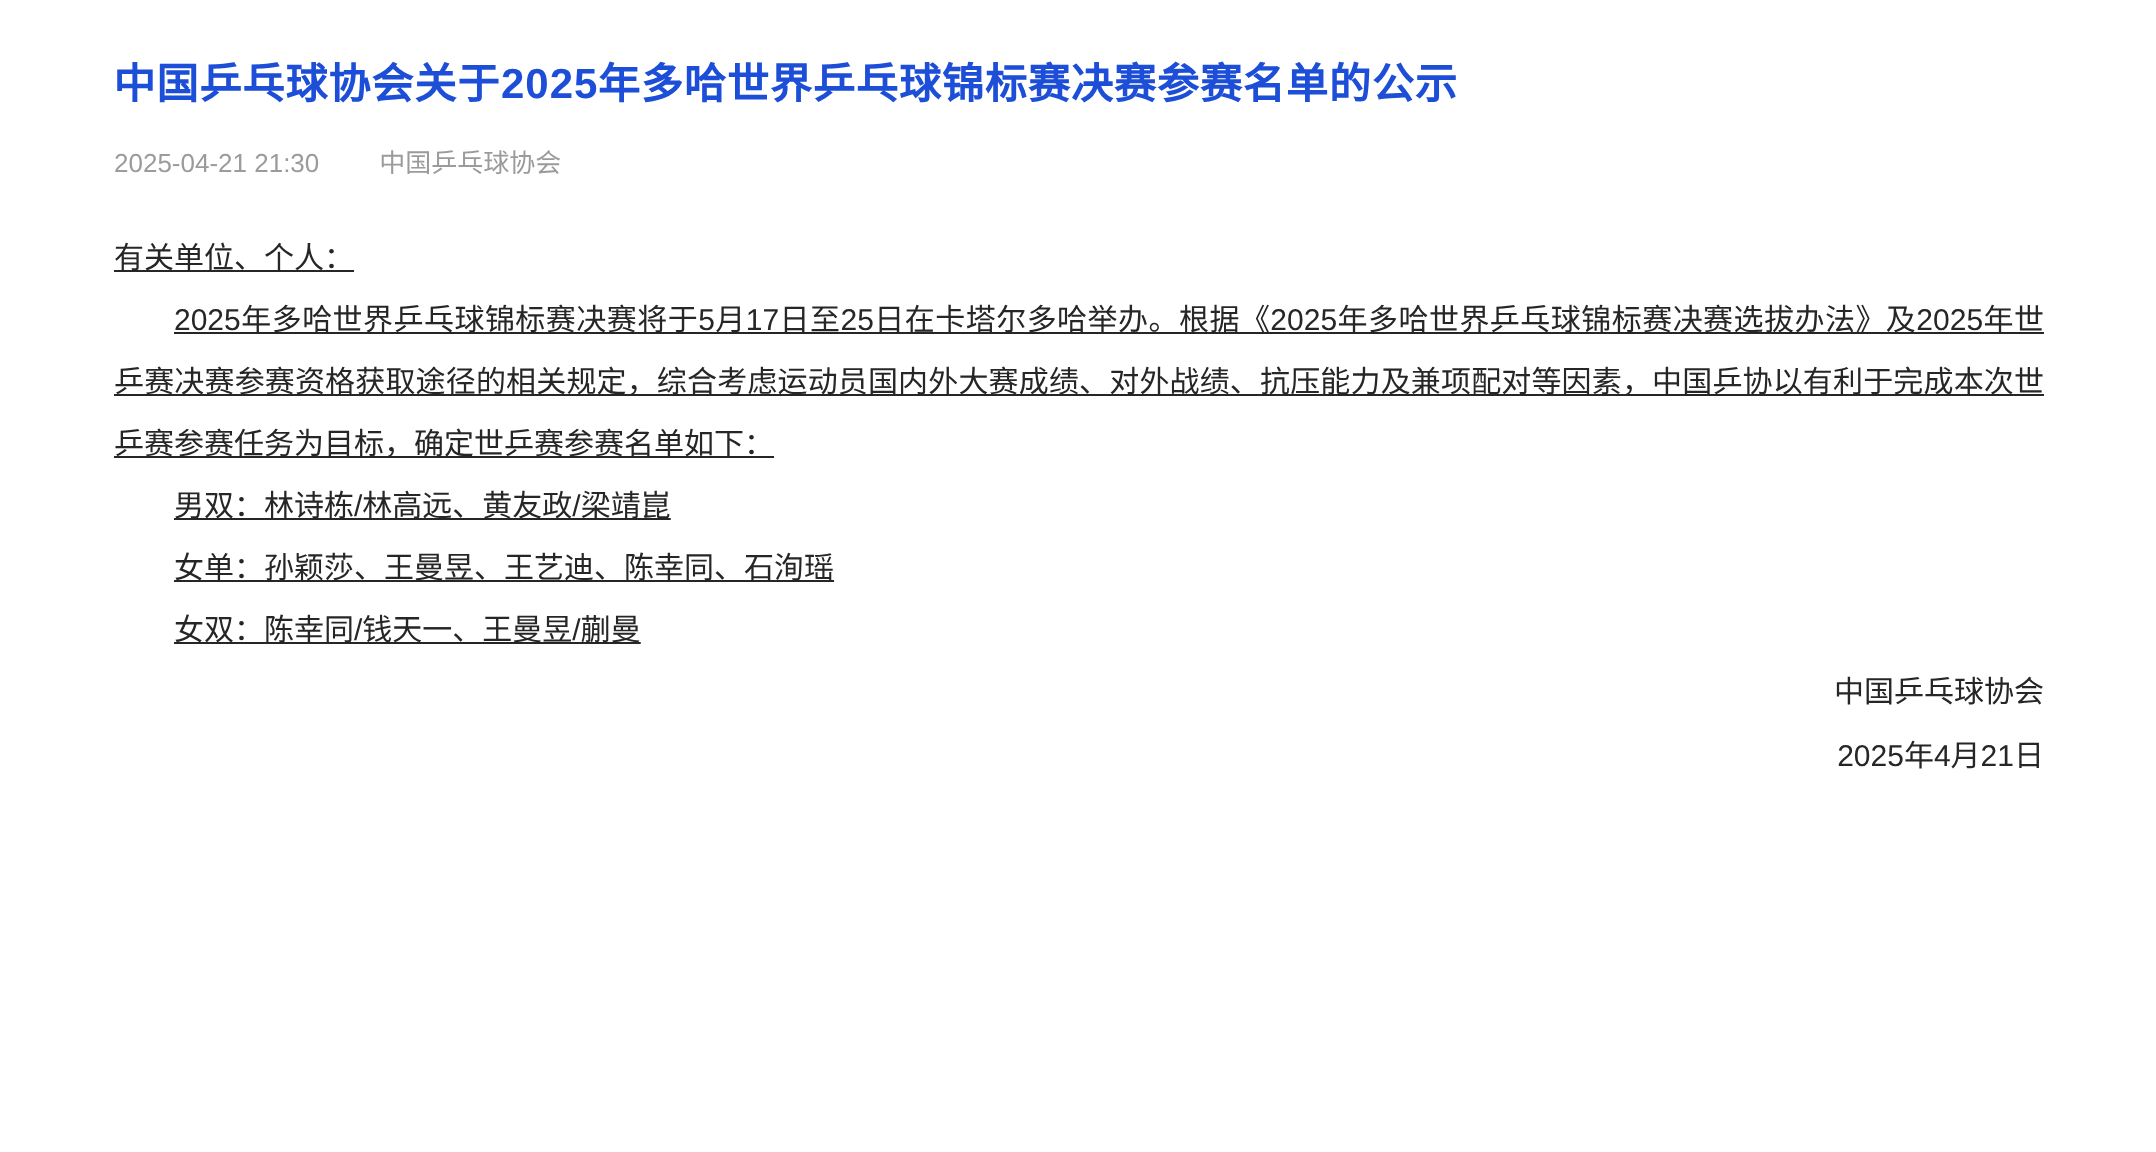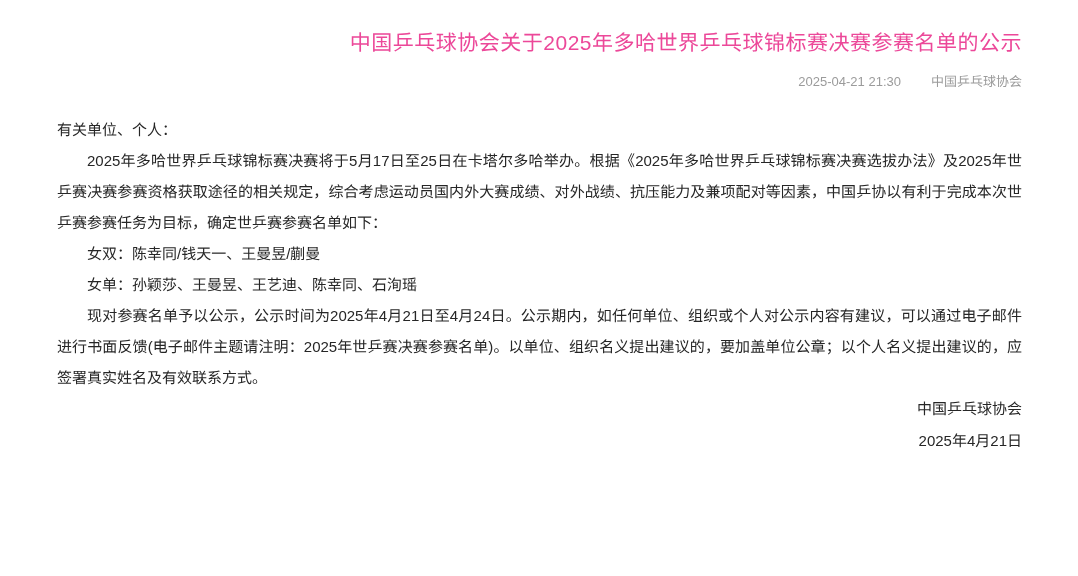--- a/index.html
+++ b/index.html
@@ -13,42 +13,42 @@
   }
   .article {
     width: 1078px;
     height: 576px;
     box-sizing: border-box;
     padding: 28px 56px 0 57px;
     background: #ffffff;
   }
   .title {
     font-size: 21px;
-    font-weight: normal;
-    color: #ec4899;
-    text-align: right;
+    font-weight: bold;
+    color: #1d4ed8;
+    text-align: left;
     margin: 0;
     line-height: 30px;
     letter-spacing: 0.5px;
   }
   .meta {
-    text-align: right;
+    text-align: left;
     color: #9b9b9b;
     font-size: 13px;
     margin-top: 15px;
     line-height: 18px;
   }
   .meta .src { margin-left: 30px; }
   .body {
     margin-top: 23px;
     font-size: 15px;
     line-height: 31px;
     color: #262626;
   }
-  .body p { margin: 0; }
+  .body p { margin: 0; text-decoration: underline; }
   .indent { text-indent: 2em; }
   .justify { text-align: justify; }
   .signature {
     text-align: right;
     font-size: 15px;
     line-height: 31px;
     color: #262626;
     margin-top: 0;
   }
   .signature p { margin: 0; }
@@ -65,27 +65,27 @@
     <span>2025-04-21 21:30</span><span class="src">中国乒乓球协会</span>
   </div>
 
   <div class="body">
 
     <p>有关单位、个人：</p>
 
     <p class="indent justify">2025年多哈世界乒乓球锦标赛决赛将于5月17日至25日在卡塔尔多哈举办。根据《2025年多哈世界乒乓球锦标赛决赛选拔办法》及2025年世乒赛决赛参赛资格获取途径的相关规定，综合考虑运动员国内外大赛成绩、对外战绩、抗压能力及兼项配对等因素，中国乒协以有利于完成本次世乒赛参赛任务为目标，确定世乒赛参赛名单如下：</p>
 
 
+    <p class="indent"><span>男双：</span><span>林诗栋/林高远、黄友政/梁靖崑</span></p>
+
+    <p class="indent"><span>女单：</span><span>孙颖莎、王曼昱、王艺迪、陈幸同、石洵瑶</span></p>
 
     <p class="indent"><span>女双：</span><span>陈幸同/钱天一、王曼昱/蒯曼</span></p>
 
-    <p class="indent"><span>女单：</span><span>孙颖莎、王曼昱、王艺迪、陈幸同、石洵瑶</span></p>
 
-
-    <p class="indent justify">现对参赛名单予以公示，公示时间为2025年4月21日至4月24日。公示期内，如任何单位、组织或个人对公示内容有建议，可以通过电子邮件进行书面反馈(电子邮件主题请注明：2025年世乒赛决赛参赛名单)。以单位、组织名义提出建议的，要加盖单位公章；以个人名义提出建议的，应签署真实姓名及有效联系方式。</p>
 
 
   </div>
 
   <div class="signature">
     <p>中国乒乓球协会</p>
     <p class="sig-date">2025年4月21日</p>
   </div>
 
 </div>

